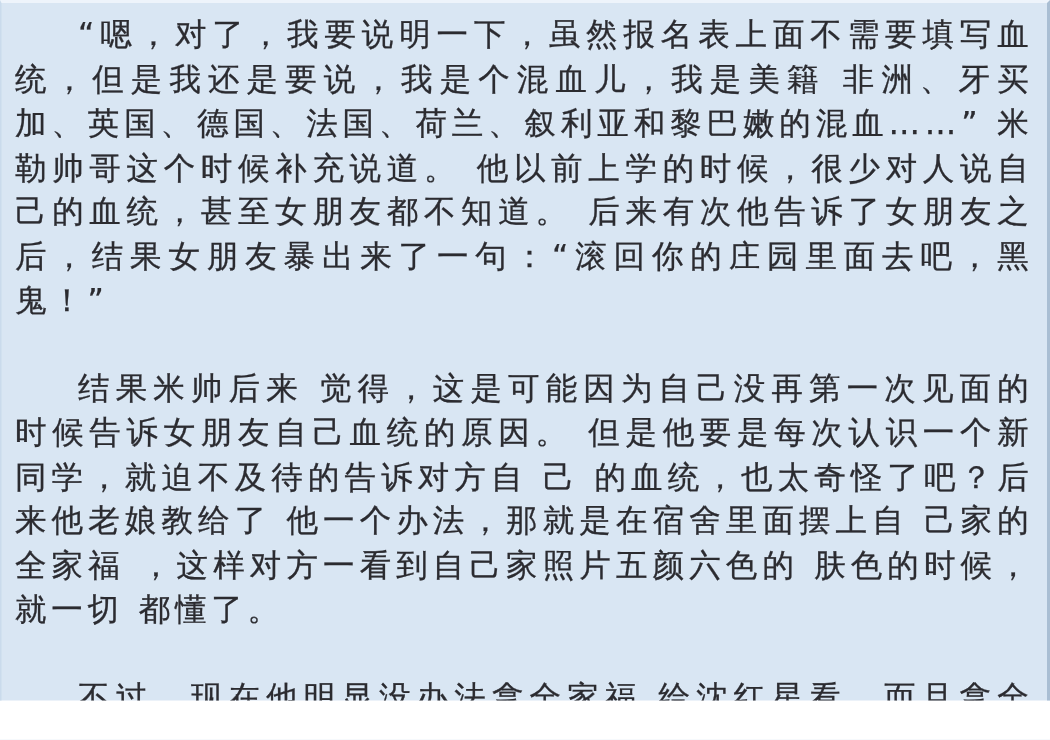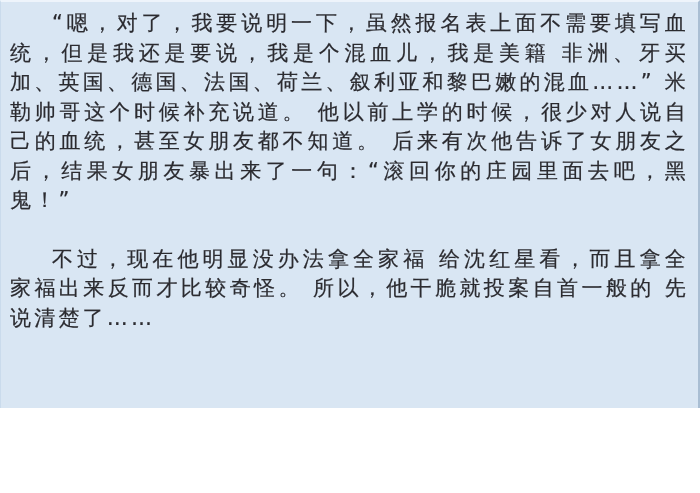--- a/index.html
+++ b/index.html
@@ -13,21 +13,21 @@
   html, body {
     margin: 0;
     padding: 0;
     width: 700px;
     height: 493px;
     overflow: hidden;
     background: #ffffff;
   }
   .reader-page {
     width: 700px;
-    height: 408px;
+    height: 467px;
     background: var(--bg);
     border-top: 2px solid var(--edge-top);
     border-right: 2px solid var(--edge-right);
     border-left: 1px solid var(--edge-left);
     padding: 7px 9px 0 9px;
     overflow: hidden;
     font-family: "DejaVu Sans", sans-serif;
   }
   .reader-page p {
     margin: 0 0 29px 0;
@@ -41,15 +41,16 @@
     font-family: "DejaVu Sans", sans-serif;
     
     -webkit-text-stroke: 0.2px var(--ink);
   }
 </style>
 </head>
 <body>
 
 <div class="reader-page">
   <p>“嗯，对了，我要说明一下，虽然报名表上面不需要填写血统，但是我还是要说，我是个混血儿，我是美籍 非洲、牙买加、英国、德国、法国、荷兰、叙利亚和黎巴嫩的混血……” 米勒帅哥这个时候补充说道。 他以前上学的时候，很少对人说自己的血统，甚至女朋友都不知道。 后来有次他告诉了女朋友之后，结果女朋友暴出来了一句：“滚回你的庄园里面去吧，黑鬼！”</p>
+  <p>结果米帅后来 觉得，这是可能因为自己没再第一次见面的时候告诉女朋友自己血统的原因。 但是他要是每次认识一个新同学，就迫不及待的告诉对方自 己 的血统，也太奇怪了吧？后来他老娘教给了 他一个办法，那就是在宿舍里面摆上自 己家的全家福 ，这样对方一看到自己家照片五颜六色的 肤色的时候，就一切 都懂了。</p>
   <p>不过，现在他明显没办法拿全家福 给沈红星看，而且拿全家福出来反而才比较奇怪。 所以，他干脆就投案自首一般的 先说清楚了……</p>
 
 </div>
 
 </body></html>

